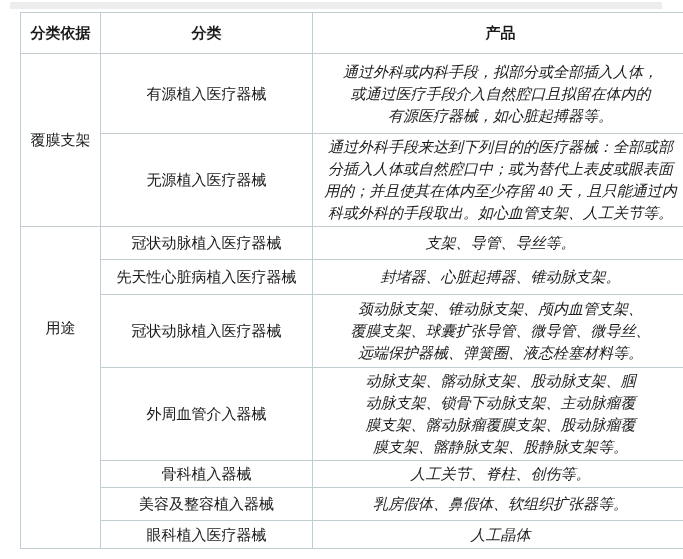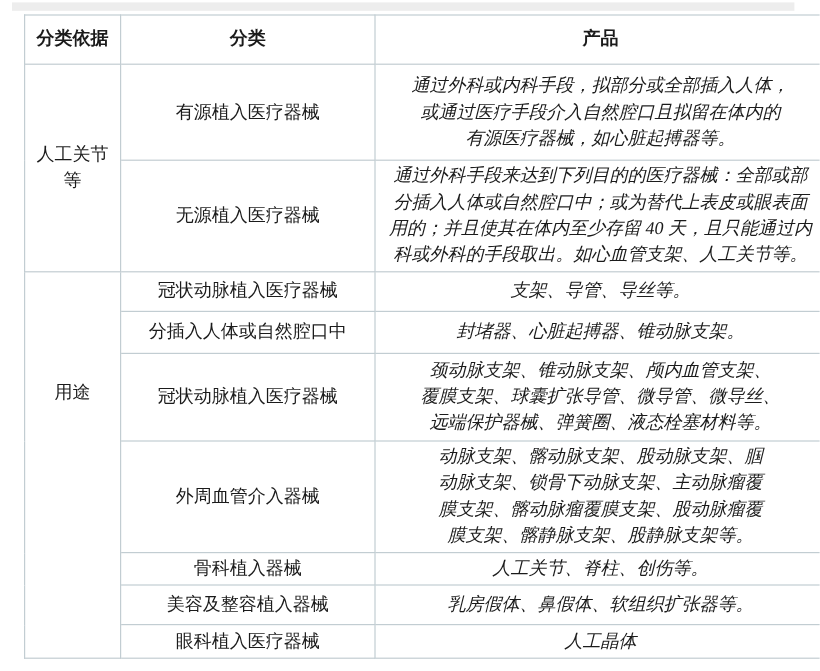--- a/index.html
+++ b/index.html
@@ -67,21 +67,21 @@
     <col style="width:376px">
   </colgroup>
   <tbody>
     <tr>
       <th>分类依据</th>
       <th>分类</th>
       <th>产品</th>
     </tr>
 
     <tr class="rh-a">
-      <td class="basis" rowspan="2">人工关节等</td>
+      <td class="basis" rowspan="2">覆膜支架</td>
       <td class="cat">有源植入医疗器械</td>
       <td class="prod">通过外科或内科手段，拟部分或全部插入人体，
 或通过医疗手段介入自然腔口且拟留在体内的
 有源医疗器械，如心脏起搏器等。</td>
     </tr>
 
     <tr class="rh-b">
       <td class="cat">无源植入医疗器械</td>
       <td class="prod">通过外科手段来达到下列目的的医疗器械：全部或部
 分插入人体或自然腔口中；或为替代上表皮或眼表面
@@ -89,21 +89,21 @@
 科或外科的手段取出。如心血管支架、人工关节等。</td>
     </tr>
 
     <tr class="rh-c">
       <td class="basis offset-top" rowspan="7">用途</td>
       <td class="cat">冠状动脉植入医疗器械</td>
       <td class="prod">支架、导管、导丝等。</td>
     </tr>
 
     <tr class="rh-d">
-      <td class="cat">分插入人体或自然腔口中</td>
+      <td class="cat">先天性心脏病植入医疗器械</td>
       <td class="prod">封堵器、心脏起搏器、锥动脉支架。</td>
     </tr>
 
     <tr class="rh-e">
       <td class="cat">冠状动脉植入医疗器械</td>
       <td class="prod">颈动脉支架、锥动脉支架、颅内血管支架、
 覆膜支架、球囊扩张导管、微导管、微导丝、
 远端保护器械、弹簧圈、液态栓塞材料等。</td>
     </tr>
 

